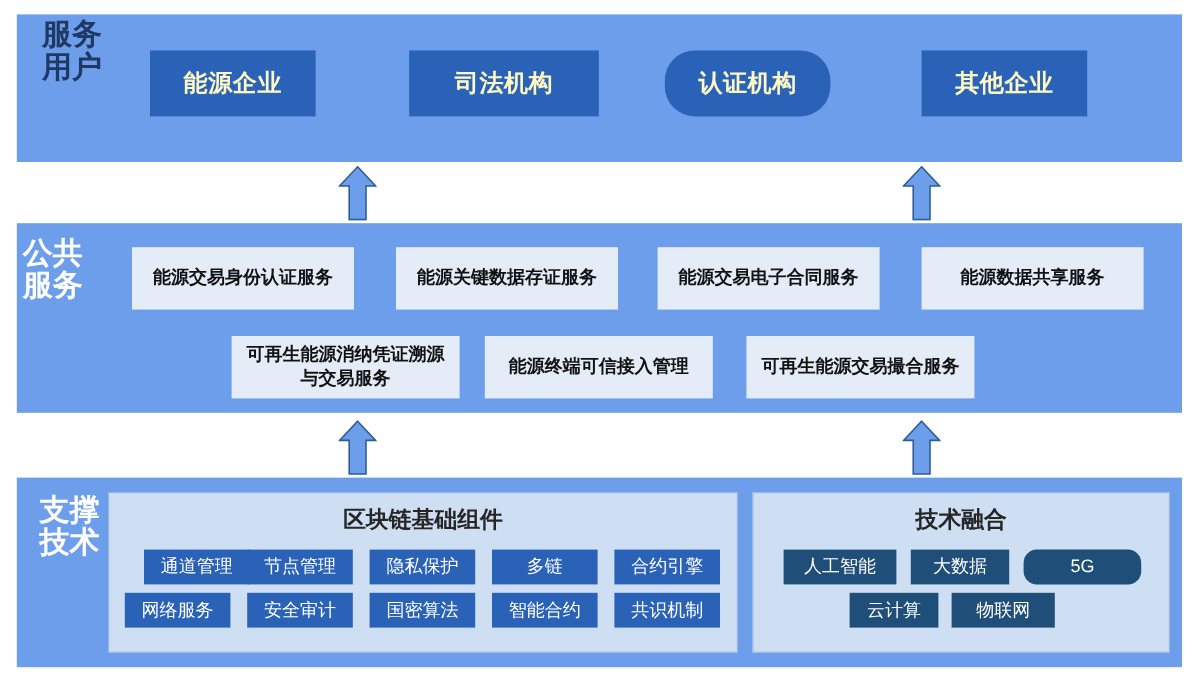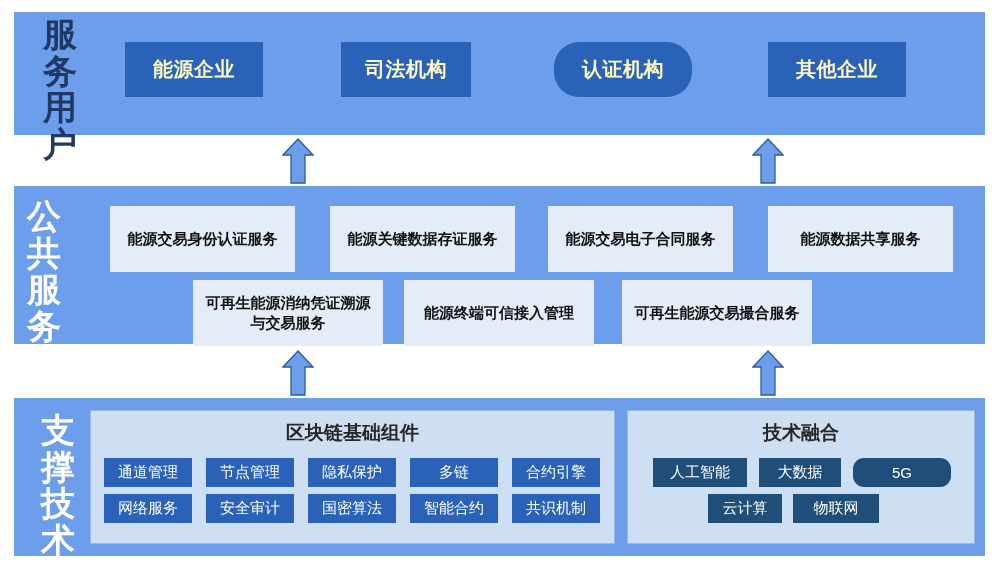--- a/index.html
+++ b/index.html
@@ -28,21 +28,21 @@
     box-sizing: border-box;
   }
   #band-users     { left: 14px; top: 12px;  width: 971px; height: 123px; }
   #band-public    { left: 14px; top: 186px; width: 971px; height: 158px; }
   #band-support   { left: 14px; top: 398px; width: 971px; height: 158px; }
 
   
   .band-label {
     position: absolute;
     width: 56px;
-    font-size: 34px;
+    font-size: 25px;
     font-weight: bold;
     line-height: 1.08;
     text-align: center;
     letter-spacing: 0px;
     word-break: break-all;
     white-space: normal;
     user-select: none;
   }
   .band-label.dark  { color: #1f3864; }
   .band-label.light { color: #ffffff; }
@@ -74,21 +74,21 @@
     color: #111111;
     font-size: 15px;
     font-weight: bold;
     line-height: 1.32;
     text-align: center;
     display: flex;
     align-items: center;
     justify-content: center;
     padding: 2px 6px;
     box-sizing: border-box;
-    height: 66px;
+    height: 52px;
   }
   .svc-row1 { top: 206px; }
   .svc-row2 { top: 280px; }
 
   
   .panel {
     position: absolute;
     background: #cfdff3;
     border: 1px solid #9bb9e0;
     box-sizing: border-box;
@@ -136,21 +136,21 @@
 <body>
 
 <div id="stage">
 
   <div class="band" id="band-users"></div>
   <div class="band-label dark" id="label-users">服务用户</div>
 
   <div class="user-box" id="user-box-0" style="left: 125px; width: 138px;">
     <span>能源企业</span>
   </div>
-  <div class="user-box" id="user-box-1" style="left: 341px; width: 130px; justify-content: center;">
+  <div class="user-box" id="user-box-1" style="left: 341px; width: 158px; justify-content: center;">
     <span>司法机构</span>
   </div>
   <div class="user-box" id="user-box-2" style="left: 554px; width: 138px; border-radius: 25px;">
     <span>认证机构</span>
   </div>
   <div class="user-box" id="user-box-3" style="left: 768px; width: 138px;">
     <span>其他企业</span>
   </div>
 
   <svg class="arrow" id="arrow-1" viewBox="0 0 32 46">
@@ -197,21 +197,21 @@
   <div class="band-label light" id="label-support">支撑技术</div>
 
   <div class="panel" id="panel-blockchain">
     <div class="panel-title">区块链基础组件</div>
   </div>
 
   <div class="panel" id="panel-fusion">
     <div class="panel-title">技术融合</div>
   </div>
 
-<div class="chip bc" style="left: 104px; top: 458px; width: 88px;">
+<div class="chip bc" style="left: 120px; top: 458px; width: 88px;">
       <span>通道管理</span>
     </div>
     <div class="chip bc" style="left: 206px; top: 458px; width: 88px;">
       <span>节点管理</span>
     </div>
     <div class="chip bc" style="left: 308px; top: 458px; width: 88px;">
       <span>隐私保护</span>
     </div>
     <div class="chip bc" style="left: 410px; top: 458px; width: 88px;">
       <span>多链</span>

